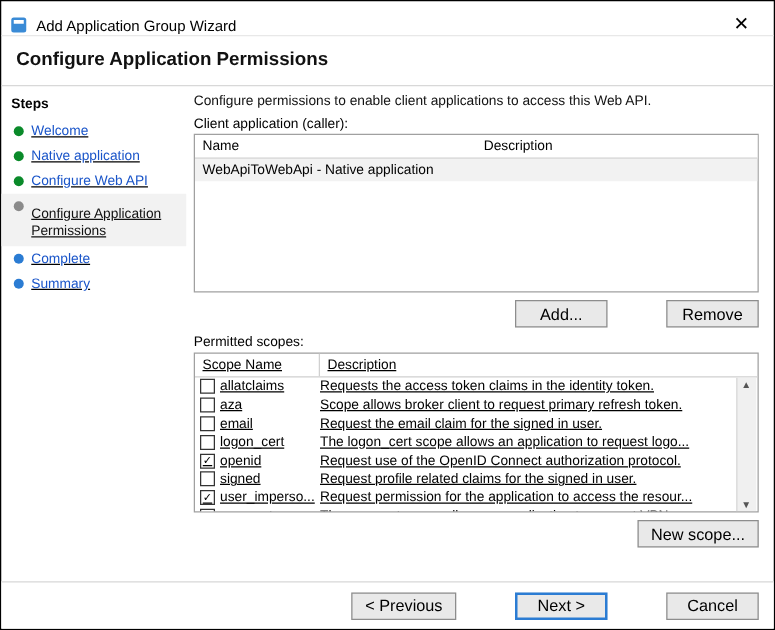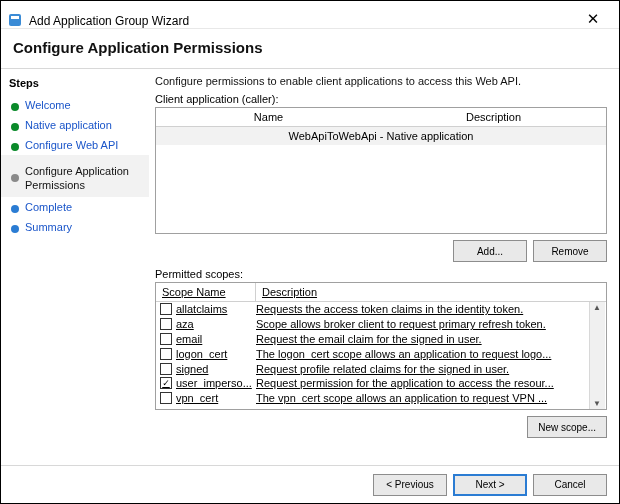--- a/index.html
+++ b/index.html
@@ -40,21 +40,21 @@
     display: flex;
     height: calc(504px - 28px - 40px);
   }
 
   .sidebar {
     width: 148px;
     padding: 6px 0 0 0;
     font-size: 11px;
   }
   .sidebar-title { font-weight: 600; padding: 2px 8px 6px 8px; font-size: 11px; }
-  .step { display: flex; align-items: center; padding: 3px 8px 3px 8px; line-height: 14px; }
+  .step { display: flex; align-items: flex-start; padding: 3px 8px 3px 8px; line-height: 14px; text-decoration: underline; }
   .step .bullet { width: 8px; height: 8px; border-radius: 50%; flex: 0 0 8px; margin: 3px 6px 0 2px; }
   .bullet-done { background: #0a8a2a; }
   .bullet-current { background: #8a8a8a; }
   .bullet-todo { background: #2b7cd3; }
   .step-link { color: #1a55c9; cursor: pointer; }
   .step-current { background: #f2f2f2; color: #111; }
   .step-current .label { color: #111; }
 
   .main {
     flex: 1;
@@ -62,36 +62,37 @@
     position: relative;
     font-size: 11px;
   }
   .intro { margin-bottom: 6px; color: #111; }
   .label { margin: 6px 0 2px 0; }
 
   .panel {
     border: 1px solid #a0a0a0;
     background: #fff;
   }
-  .client-panel { height: 127px; display: flex; flex-direction: column; text-align: center; }
+  .client-panel { height: 127px; display: flex; flex-direction: column; }
   .cols { display: flex; border-bottom: 1px solid #d0d0d0; background: #fff; font-size: 11px; }
   .cols span { padding: 3px 6px; flex: 1; }
   .client-body { flex: 1; overflow: hidden; }
   .client-row { background: #f2f2f2; padding: 3px 6px; }
 
   .btnrow { display: flex; justify-content: flex-end; gap: 6px; margin: 6px 0 4px 0; }
   button.wizard {
     font-family: inherit;
-    font-size: 10px;
+    font-size: 13px;
     background: #e9e9e9;
     border: 1px solid #8d8d8d;
     height: 22px;
     min-width: 74px;
     padding: 0 10px;
     cursor: pointer;
+    margin-left: 41px;
   }
   button.wizard.primary { border: 2px solid #2b7cd3; background: #e9e9e9; }
 
   .scopes-panel { height: 128px; display: flex; flex-direction: column; text-decoration: underline; }
   .scope-head { display: flex; border-bottom: 1px solid #d0d0d0; font-size: 11px; }
   .scope-head .sn { width: 100px; padding: 3px 6px; border-right: 1px solid #d0d0d0; }
   .scope-head .de { flex: 1; padding: 3px 6px; }
   .scope-body { flex: 1; overflow: hidden; position: relative; }
   .scope-row { display: flex; align-items: center; height: 14.8px; padding: 0 4px; }
   .cb { width: 12px; height: 12px; border: 1px solid #333; margin-right: 4px; flex: 0 0 12px; display: inline-flex; align-items: center; justify-content: center; font-size: 9px; line-height: 9px; background: #fff; }
@@ -202,20 +203,25 @@
               <span class="cb"></span>
               <span class="sname">email</span>
               <span class="sdesc">Request the email claim for the signed in user.</span>
             </div>
             <div class="scope-row">
               <span class="cb"></span>
               <span class="sname">logon_cert</span>
               <span class="sdesc">The logon_cert scope allows an application to request logo...</span>
             </div>
             <div class="scope-row">
+              <span class="cb checked"></span>
+              <span class="sname">openid</span>
+              <span class="sdesc">Request use of the OpenID Connect authorization protocol.</span>
+            </div>
+            <div class="scope-row">
               <span class="cb"></span>
               <span class="sname">signed</span>
               <span class="sdesc">Request profile related claims for the signed in user.</span>
             </div>
             <div class="scope-row">
               <span class="cb checked"></span>
               <span class="sname">user_imperso...</span>
               <span class="sdesc">Request permission for the application to access the resour...</span>
             </div>
             <div class="scope-row">

